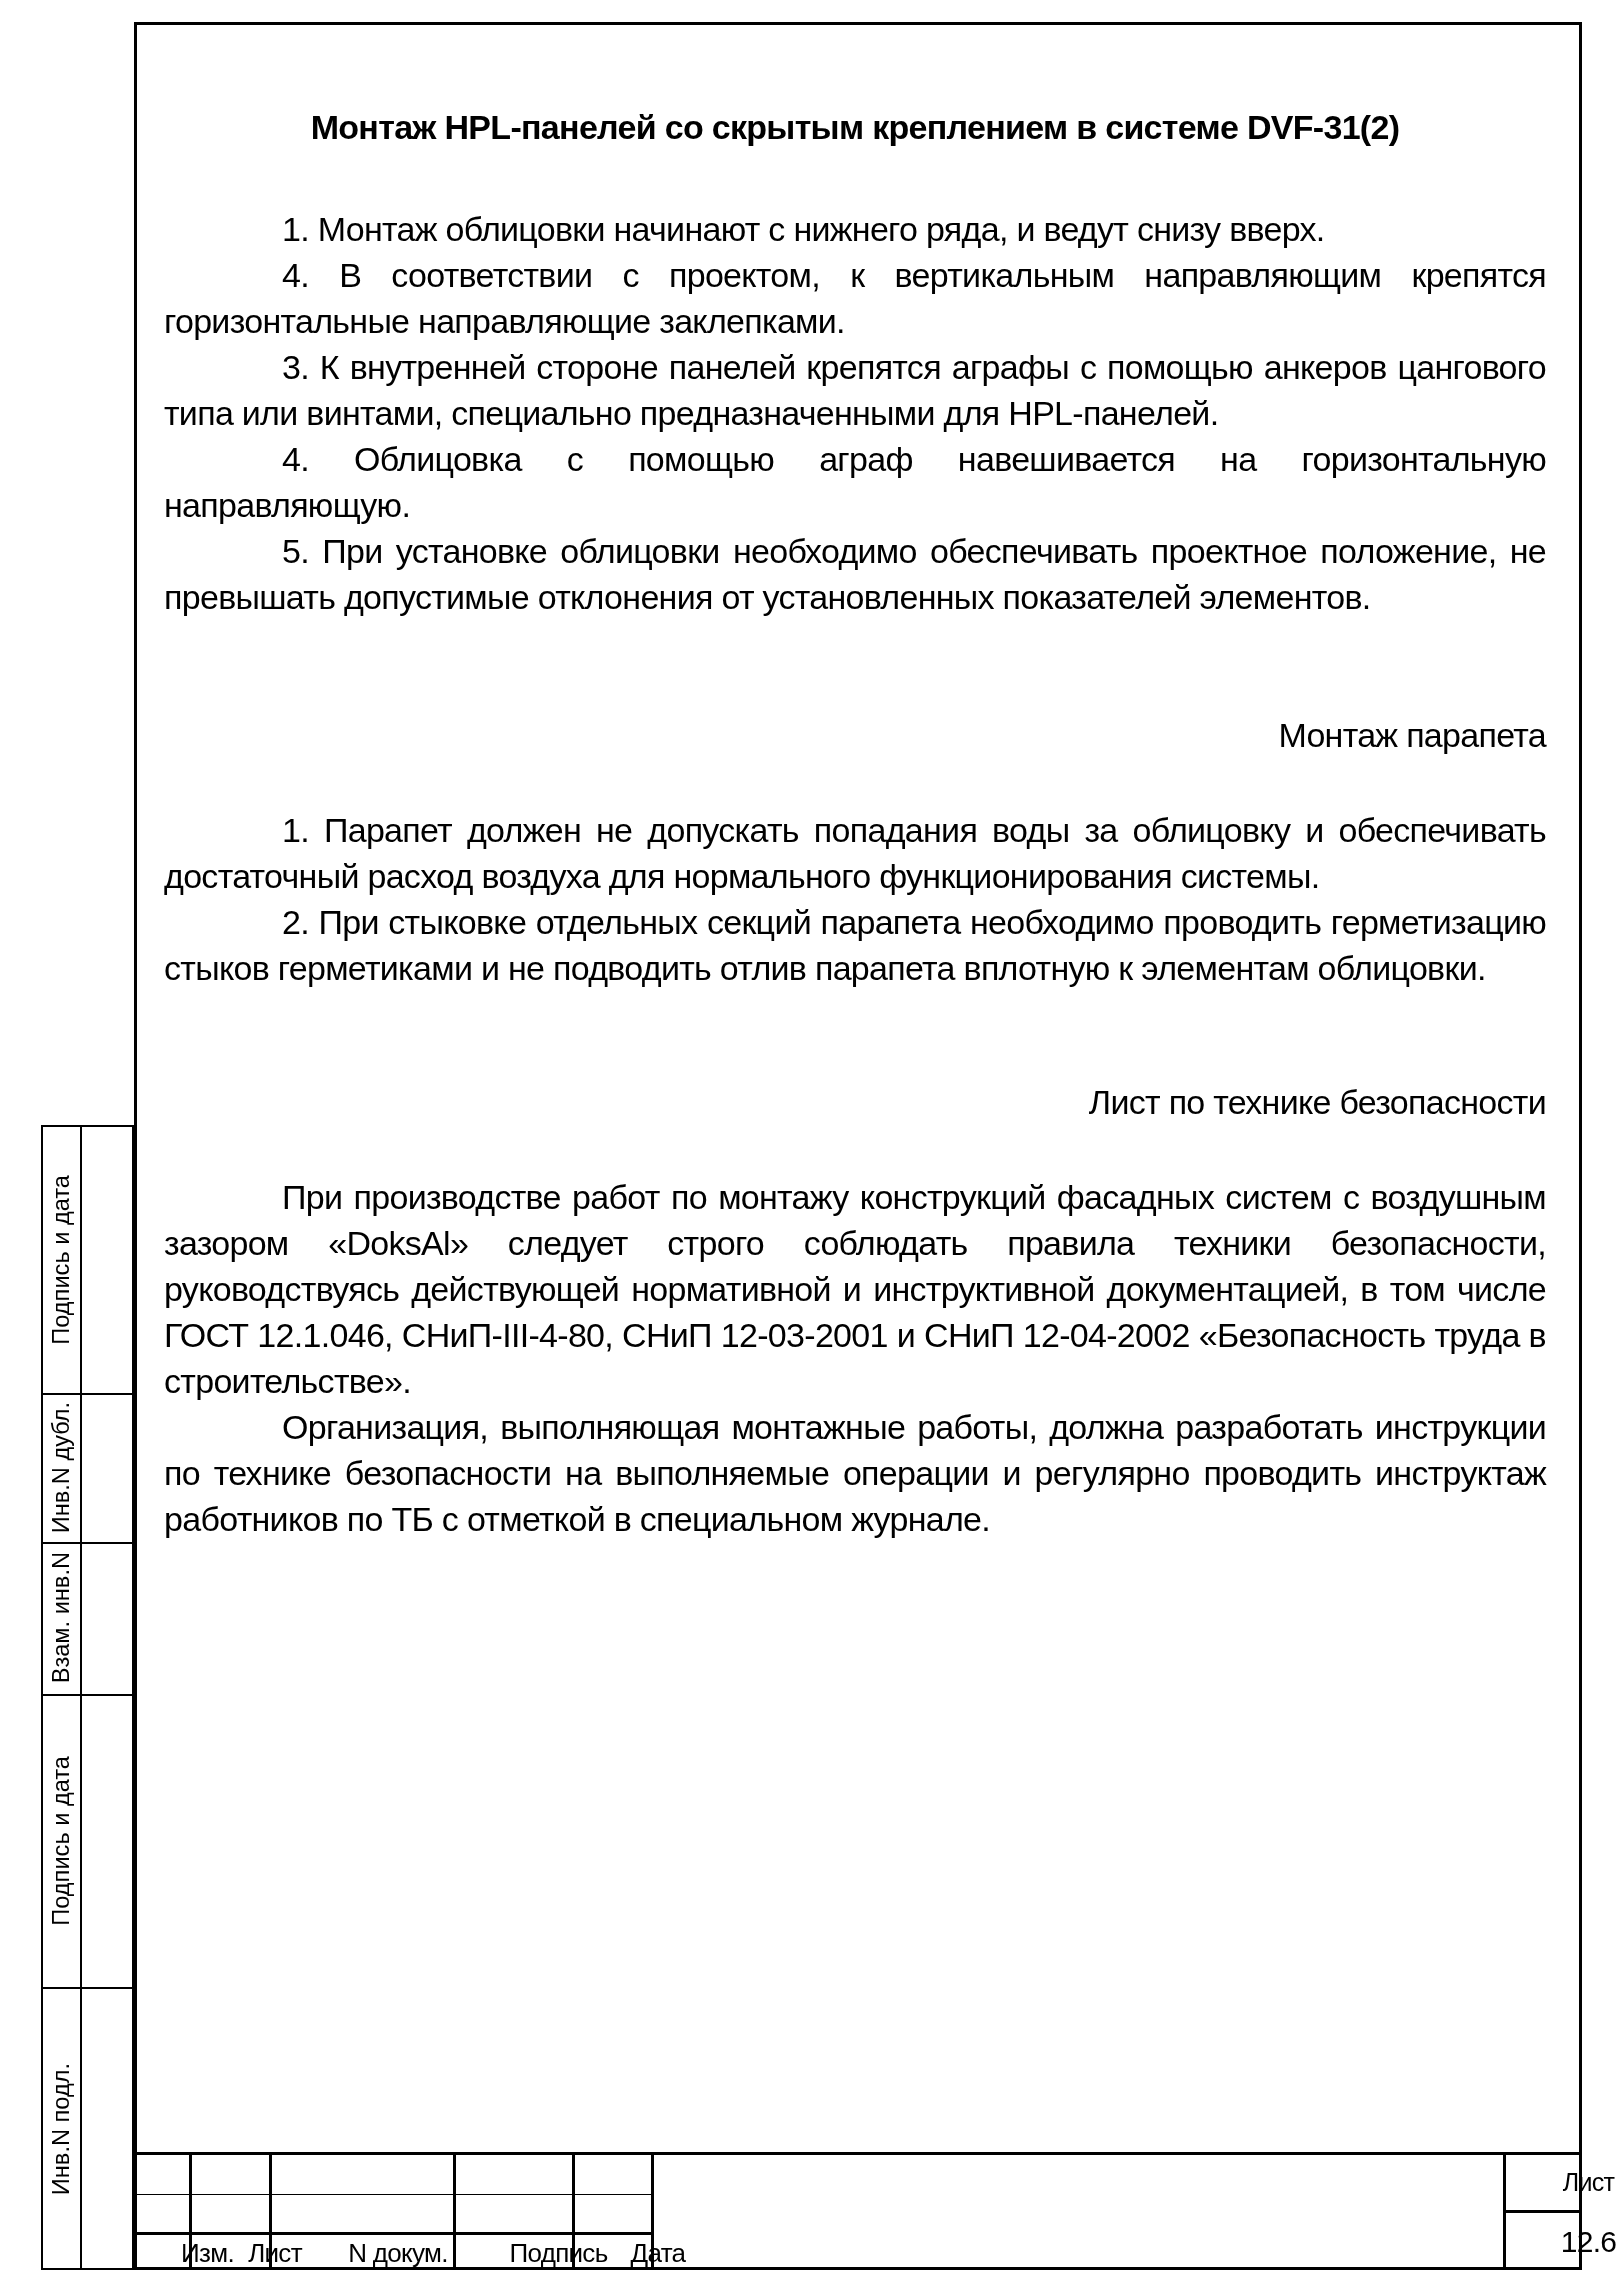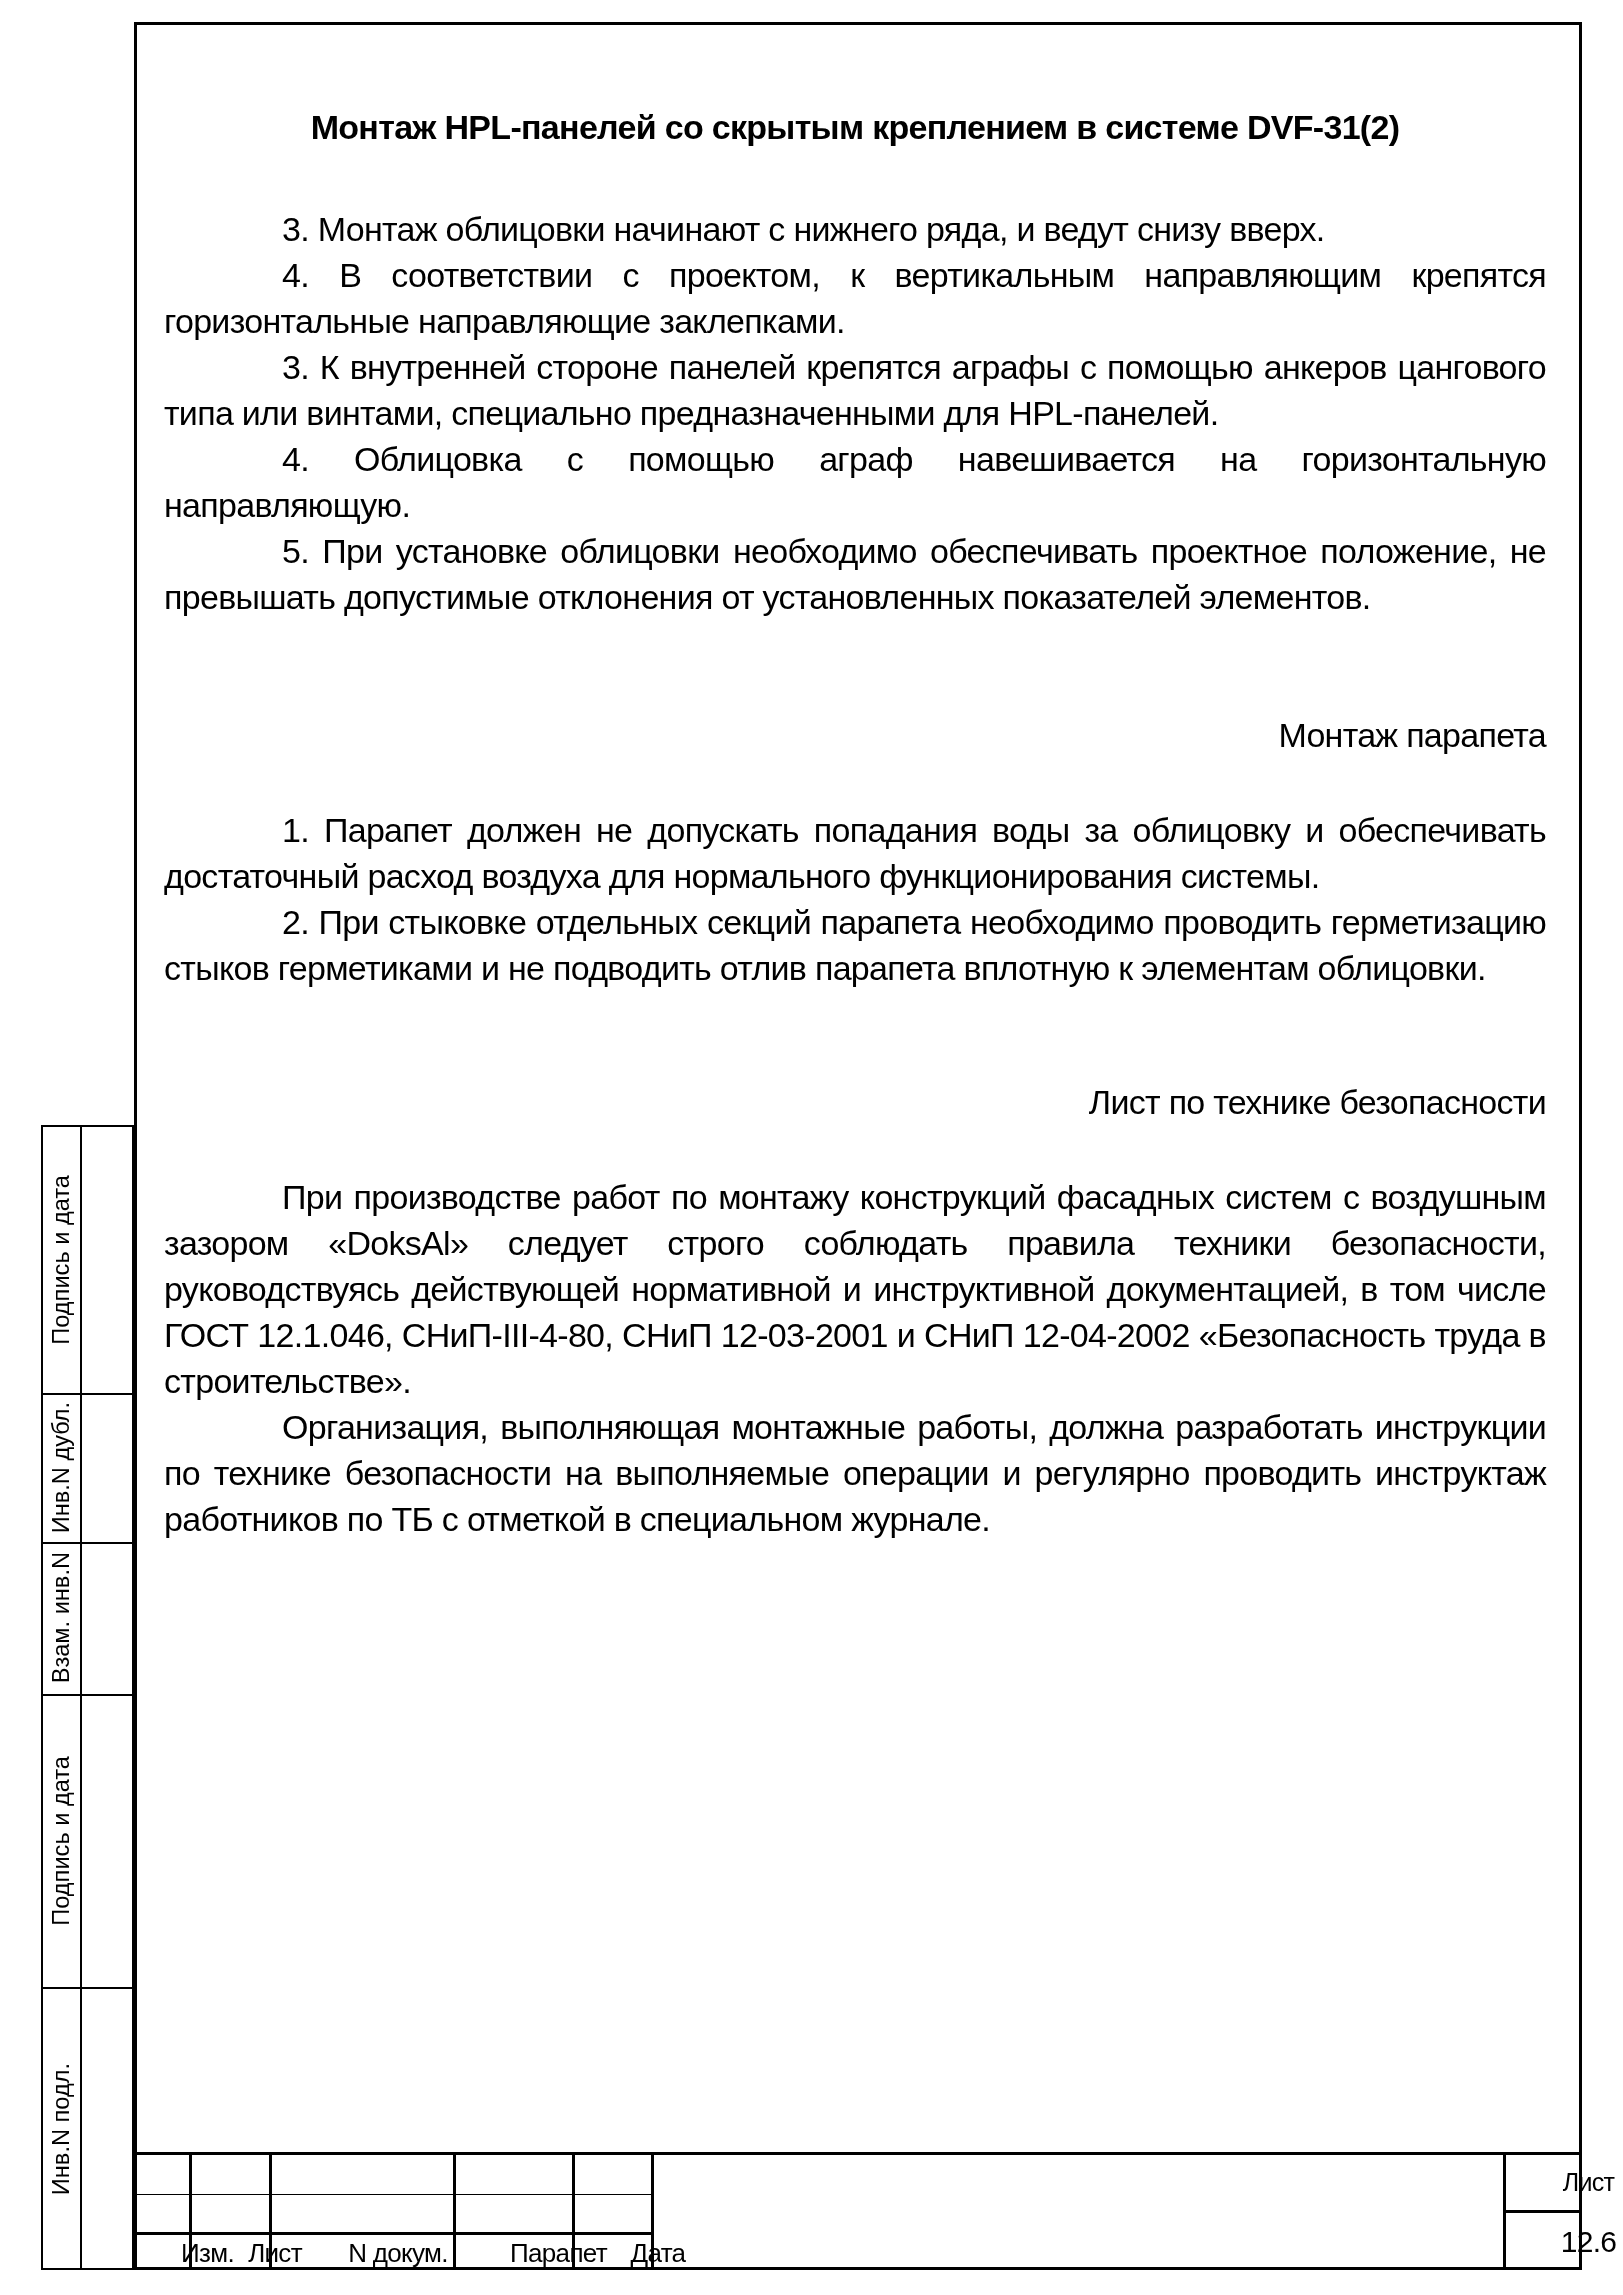--- a/index.html
+++ b/index.html
@@ -64,21 +64,21 @@
   .sheet-number-cell { left:1369px; top:55px; width:79px; height:63px; font-size:30px; }
 </style>
 </head>
 <body>
 
 <div class="frame"></div>
 
 <div class="content">
   <div class="doc-title">Монтаж HPL-панелей со скрытым креплением в системе DVF-31(2)</div>
 
-  <p class="para">3. Монтаж облицовки начинают с нижнего ряда, и ведут снизу вверх.</p>
+  <p class="para">1. Монтаж облицовки начинают с нижнего ряда, и ведут снизу вверх.</p>
   <p class="para">4. В соответствии с проектом, к вертикальным направляющим крепятся горизонтальные направляющие заклепками.</p>
   <p class="para">3. К внутренней стороне панелей крепятся аграфы с помощью анкеров цангового типа или винтами, специально предназначенными для HPL-панелей.</p>
   <p class="para">4. Облицовка с помощью аграф навешивается на горизонтальную направляющую.</p>
   <p class="para">5. При установке облицовки необходимо обеспечивать проектное положение, не превышать допустимые отклонения от установленных показателей элементов.</p>
 
   <div class="sec-heading h-parapet">Монтаж парапета</div>
   <p class="para">1. Парапет должен не допускать попадания воды за облицовку и обеспечивать достаточный расход воздуха для нормального функционирования системы.</p>
   <p class="para">2. При стыковке отдельных секций парапета необходимо проводить герметизацию стыков герметиками и не подводить отлив парапета вплотную к элементам облицовки.</p>
 
   <div class="sec-heading h-safety">Лист по технике безопасности</div>
@@ -117,19 +117,19 @@
   <div class="tb-v" style="left:438px"></div>
   <div class="tb-v" style="left:517px"></div>
   <div class="tb-v" style="left:1369px"></div>
   <div class="tb-h-thin"></div>
   <div class="tb-h-thick"></div>
   <div class="tb-h-right"></div>
 
   <div class="tb-cell tb-label-row" style="left:0; width:55px">Изм.</div>
   <div class="tb-cell tb-label-row" style="left:55px; width:80px">Лист</div>
   <div class="tb-cell tb-label-row" style="left:126px; width:184px">N докум.</div>
-  <div class="tb-cell tb-label-row" style="left:319px; width:119px">Парапет</div>
+  <div class="tb-cell tb-label-row" style="left:319px; width:119px">Подпись</div>
   <div class="tb-cell tb-label-row" style="left:438px; width:80px">Дата</div>
 
   <div class="tb-cell sheet-label-cell">Лист</div>
   <div class="tb-cell sheet-number-cell">12.6</div>
 </div>
 
 
 </body></html>

